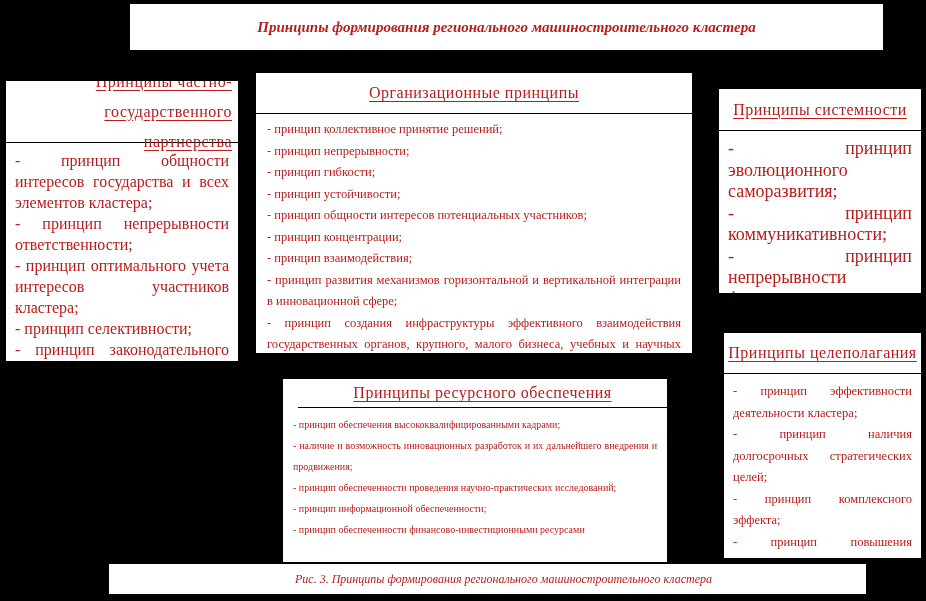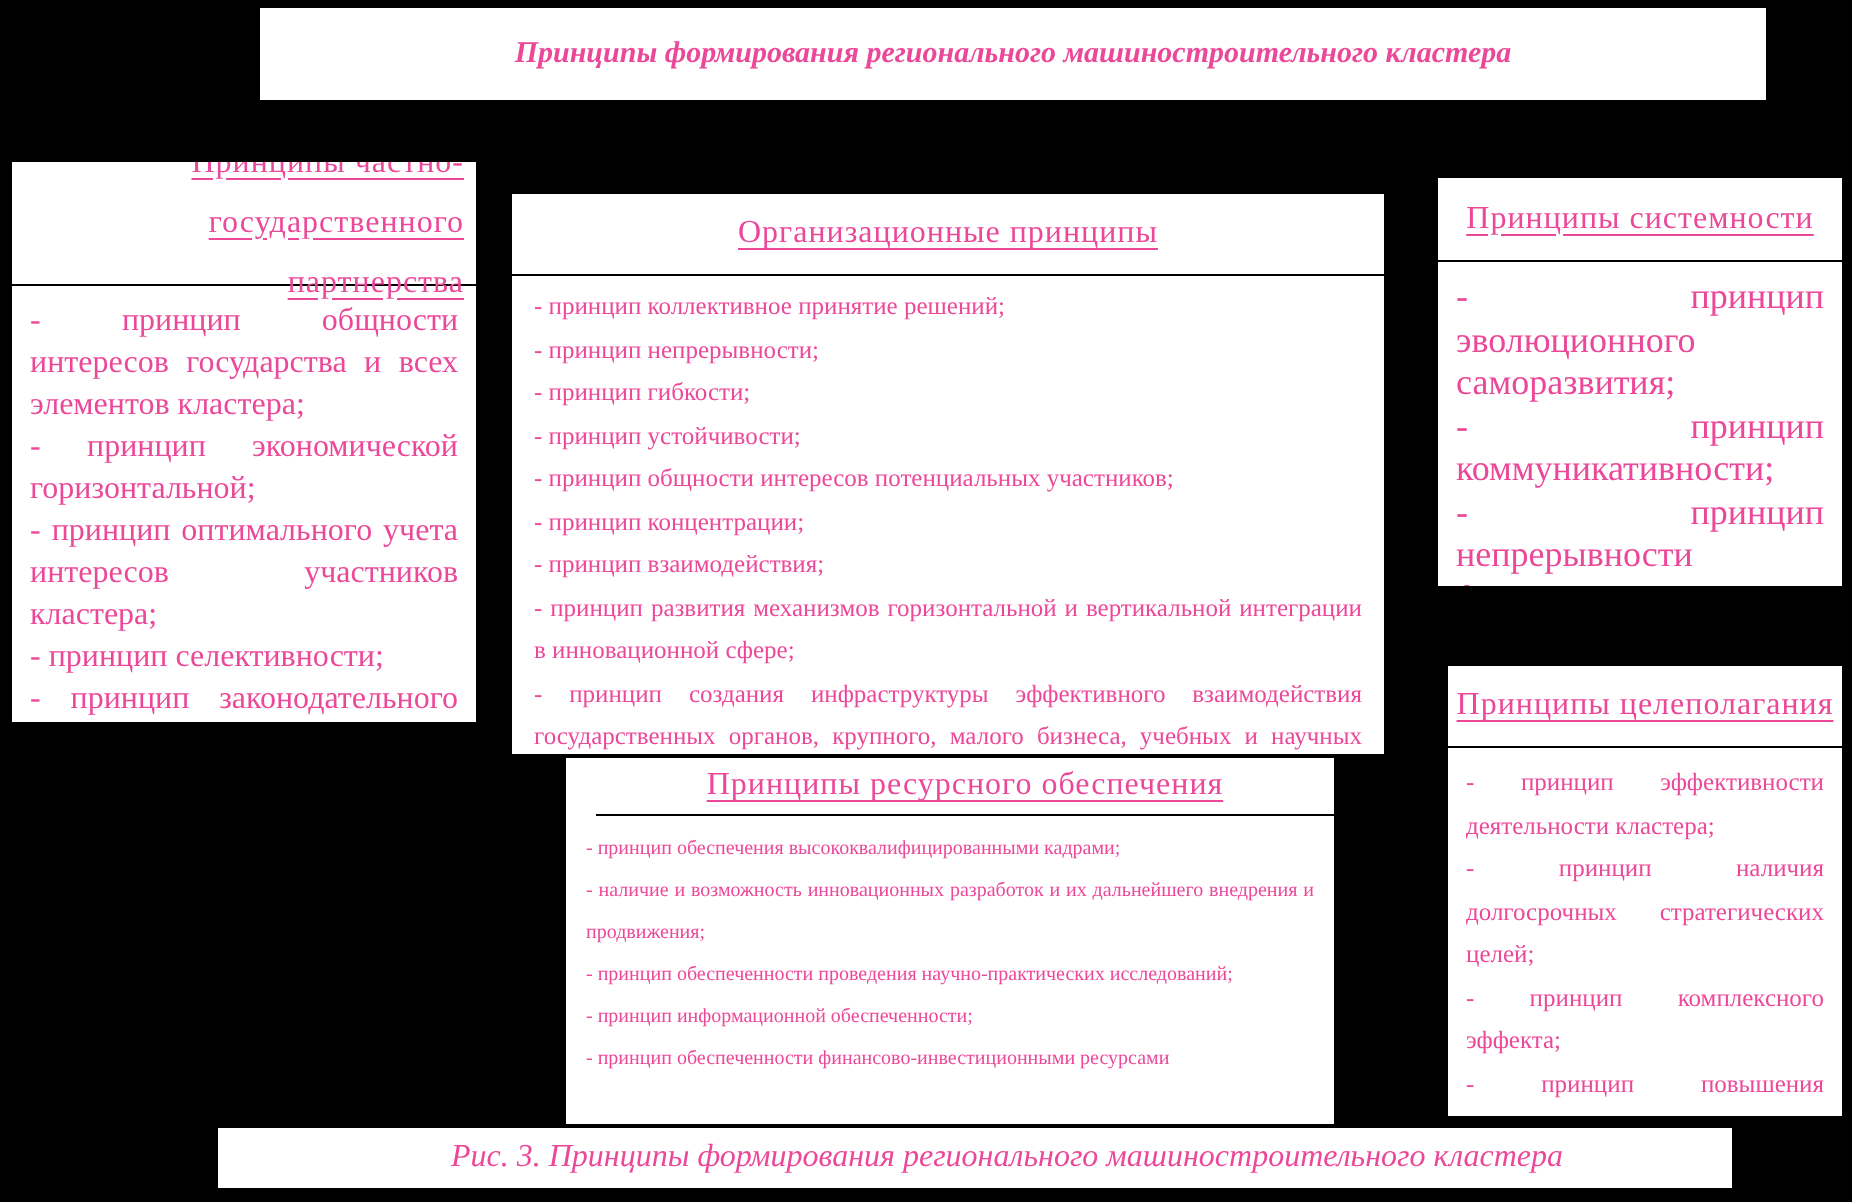--- a/index.html
+++ b/index.html
@@ -1,18 +1,18 @@
 <!DOCTYPE html>
 <html><head>
 <meta charset="utf-8">
 <style>
   html,body{margin:0;padding:0;background:#000;}
   .canvas{
     position:relative;width:926px;height:601px;background:#000;
-    font-family:"Liberation Serif","DejaVu Serif",serif;color:#ec4899;overflow:hidden;
+    font-family:"Liberation Serif","DejaVu Serif",serif;color:#b91c1c;overflow:hidden;
   }
   .wbox{position:absolute;background:#fff;box-sizing:border-box;overflow:hidden;}
   .title-box{
     left:128px;top:2px;width:757px;height:50px;border:2px solid #000;
     display:flex;align-items:center;justify-content:center;
   }
   .title-box .t{font-size:15px;font-weight:bold;font-style:italic;text-align:center;}
   .pbox{border:1px solid #000;}
   .pbox .hdr{
     display:flex;align-items:center;justify-content:center;text-align:right;
@@ -20,58 +20,58 @@
     font-size:16px;letter-spacing:0.5px;
   }
   .pbox .hdr span{text-decoration:underline;text-underline-offset:3px;}
   .pbox .bdy{box-sizing:border-box;text-align:justify;}
   .pbox .bdy .item{text-align:justify;}
 
   .box1{left:5px;top:80px;width:234px;height:282px;}
   .box1 .hdr{height:62px;line-height:30px;padding:0 6px;}
   .box1 .bdy{padding:7px 9px;font-size:16px;line-height:21px;}
 
-  .box2{left:255px;top:96px;width:438px;height:282px;}
+  .box2{left:255px;top:72px;width:438px;height:282px;}
   .box2 .hdr{height:41px;}
   .box2 .bdy{padding:5px 11px;font-size:12.5px;line-height:21.5px;}
 
   .box3{left:718px;top:88px;width:204px;height:206px;}
   .box3 .hdr{height:42px;}
   .box3 .bdy{padding:7px 9px;font-size:18px;line-height:21.5px;}
 
   .box4{left:723px;top:332px;width:199px;height:227px;}
   .box4 .hdr{height:41px;}
   .box4 .bdy{padding:7px 9px;font-size:12.5px;line-height:21.5px;}
 
   .box5{left:282px;top:378px;width:386px;height:185px;}
   .box5 .hdr{height:29px;margin-left:15px;}
   .box5 .bdy{padding:6px 10px;font-size:10px;line-height:21px;}
 
   .caption-box{
     left:108px;top:563px;width:759px;height:32px;border:1px solid #000;
     display:flex;align-items:center;justify-content:center;
   }
-  .caption-box .t{font-size:16px;font-style:italic;text-align:center;margin-left:32px;}
+  .caption-box .t{font-size:12px;font-style:italic;text-align:center;margin-left:32px;}
 </style>
 </head>
 <body>
 
 <div class="canvas">
 
   <div class="wbox title-box">
     <div class="t">Принципы формирования регионального машиностроительного кластера</div>
   </div>
 
   <div class="wbox pbox box1">
     <div class="hdr">
       <span>Принципы частно-государственного партнерства</span>
     </div>
     <div class="bdy">
       <div class="item">- принцип общности интересов государства и всех элементов кластера;</div>
-      <div class="item">- принцип экономической горизонтальной;</div>
+      <div class="item">- принцип непрерывности ответственности;</div>
       <div class="item">- принцип оптимального учета интересов участников кластера;</div>
       <div class="item">- принцип селективности;</div>
       <div class="item">- принцип законодательного обеспечения</div>
     </div>
   </div>
 
   <div class="wbox pbox box2">
     <div class="hdr">
       <span>Организационные принципы</span>
     </div>

